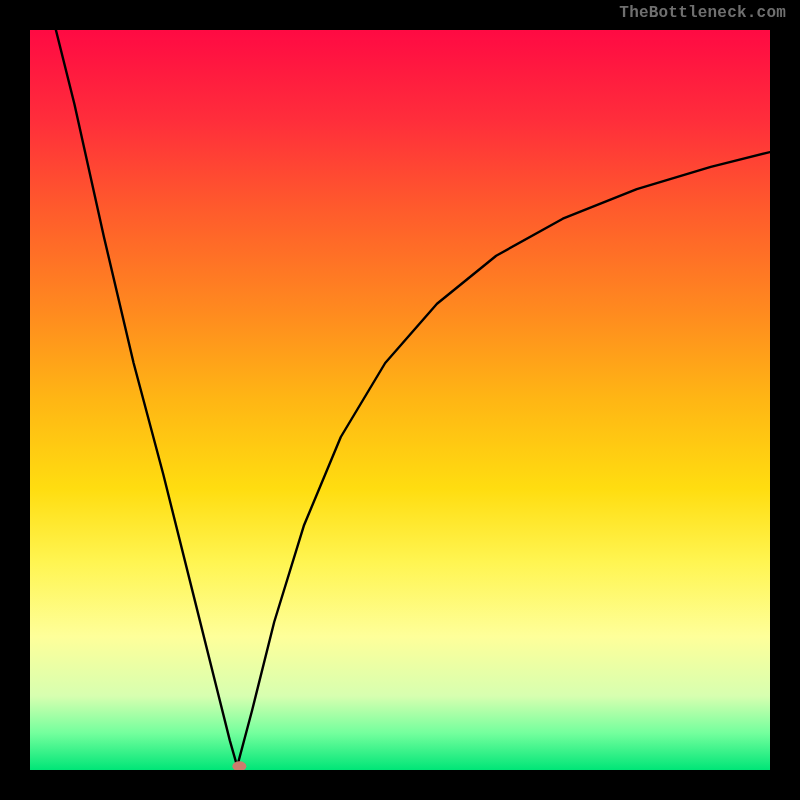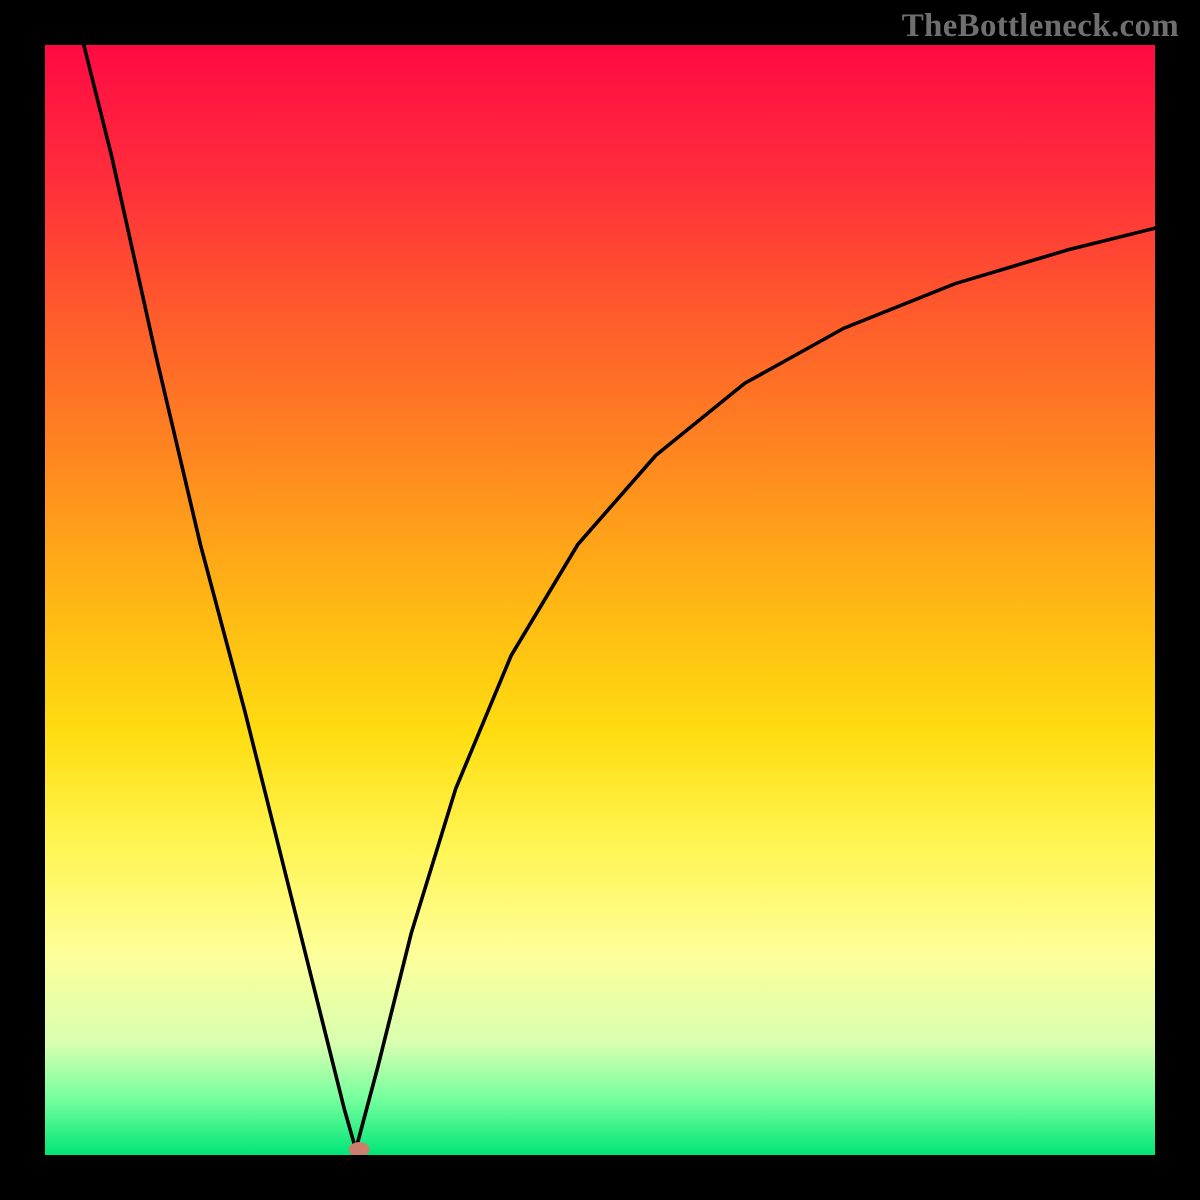--- a/index.html
+++ b/index.html
@@ -7,22 +7,22 @@
   .frame {
     position: relative;
     width: 800px;
     height: 800px;
     background: #000;
   }
   .watermark {
     position: absolute;
     top: 4px;
     right: 14px;
-    font-family: Liberation Serif, serif;
-    font-size: 22px;
+    font-family: Liberation Mono, monospace;
+    font-size: 16px;
     font-weight: 600;
     color: #6f6f6f;
     letter-spacing: 0.2px;
   }
   .plot {
     position: absolute;
     left: 30px;
     top: 30px;
     width: 740px;
     height: 740px;

